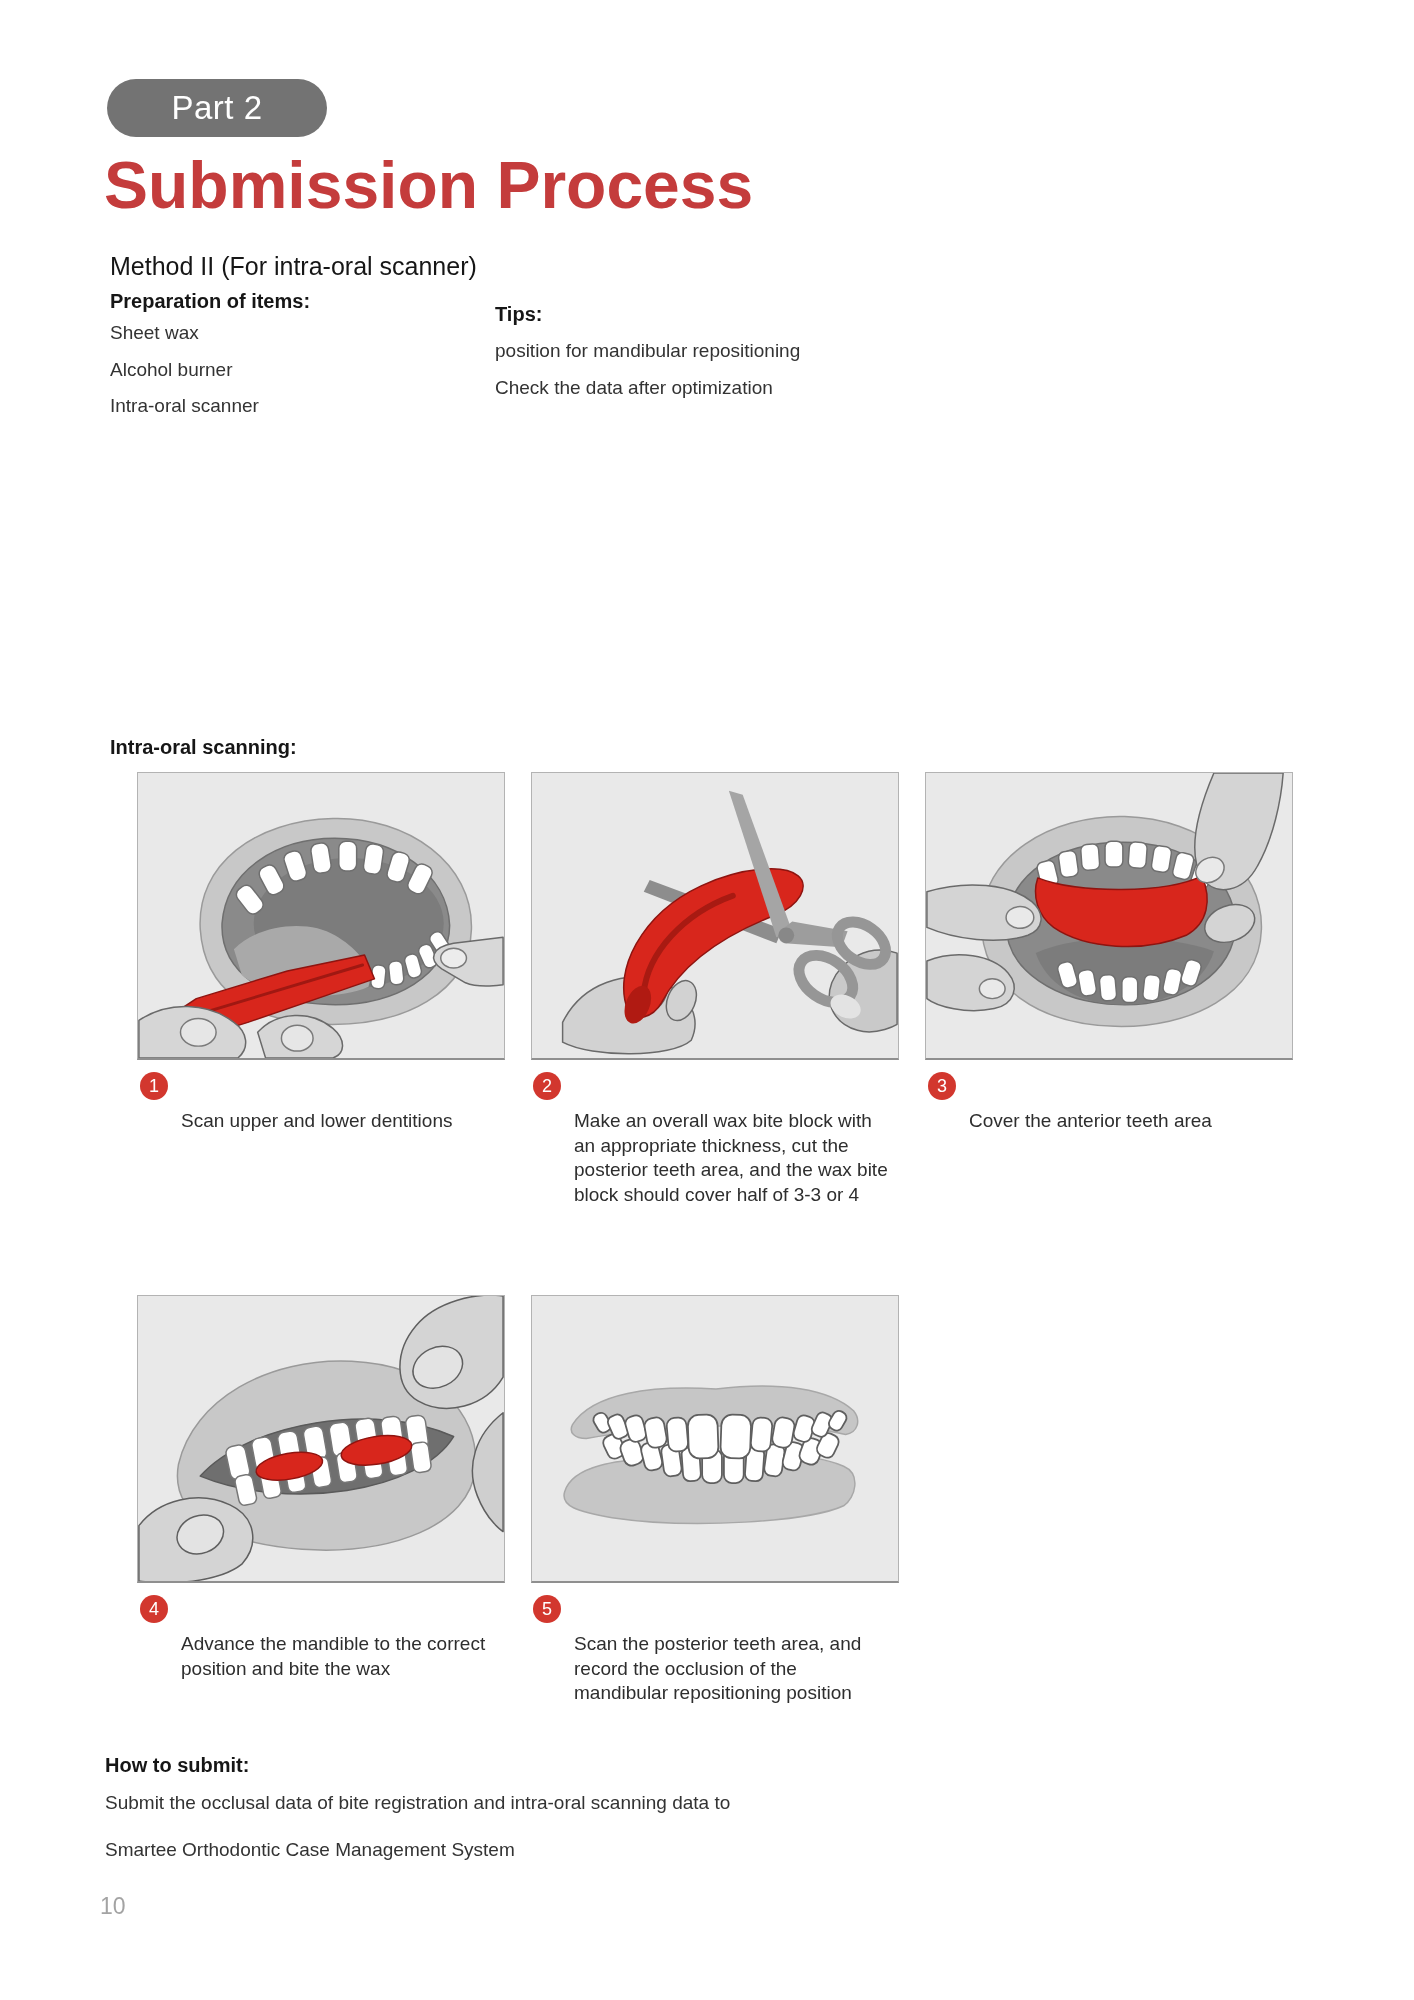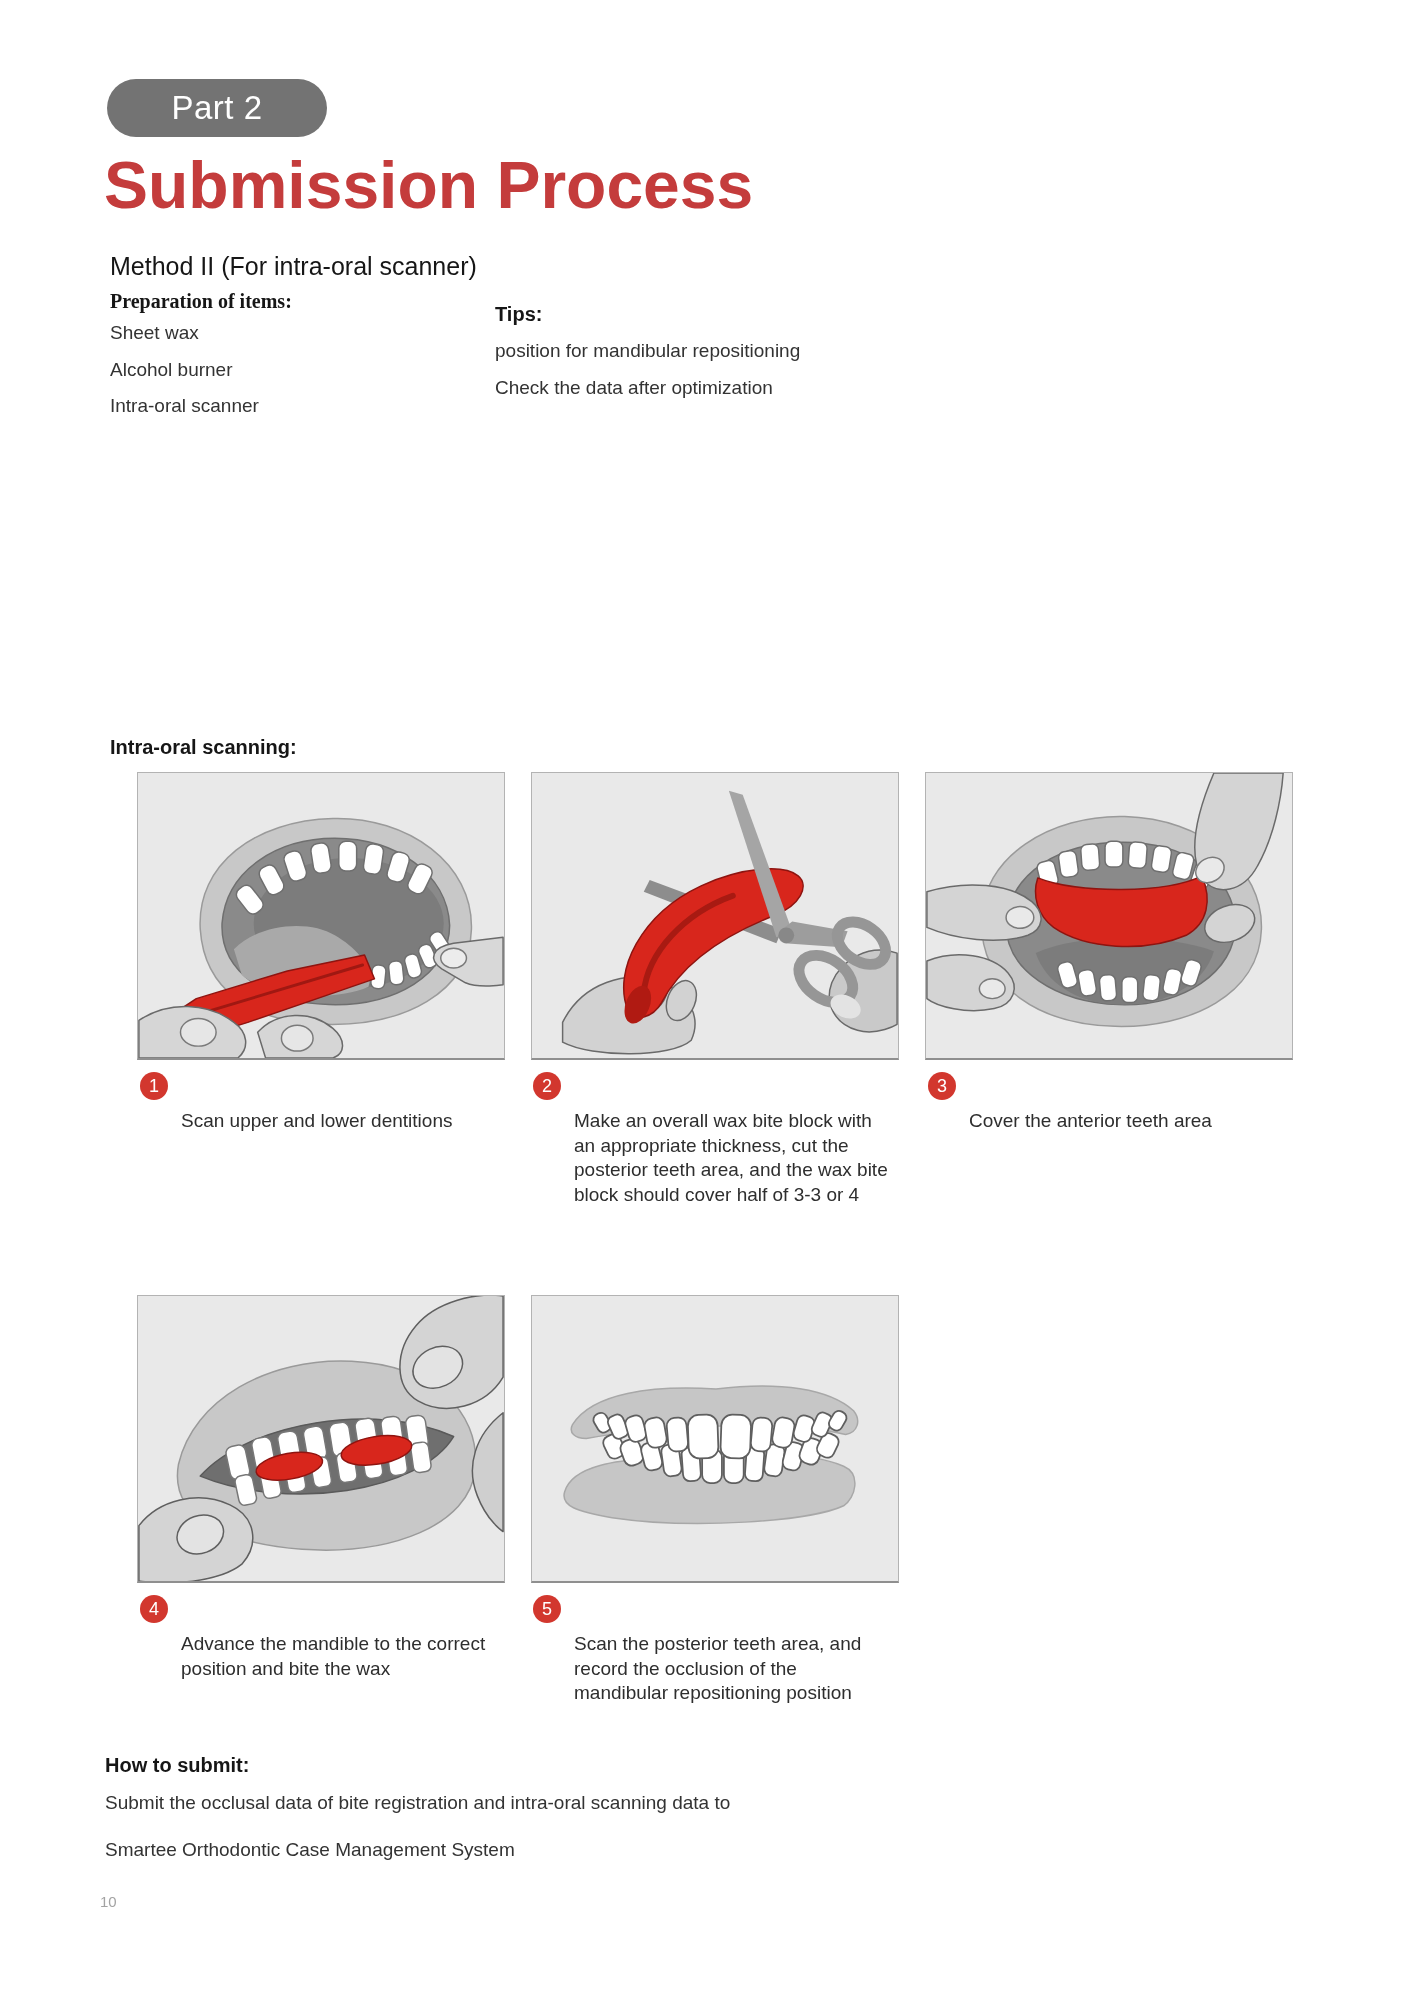--- a/index.html
+++ b/index.html
@@ -15,21 +15,21 @@
     background:#737373; border-radius:30px;
     display:flex; align-items:center; justify-content:center;
     color:#ffffff; font-size:33px; letter-spacing:0.5px;
   }
   .page-title {
     left:104px; top:147px; font-size:66px; font-weight:bold;
     color:#c43c3c; letter-spacing:0px;
   }
   .method-heading { left:110px; top:252px; font-size:25px; font-weight:normal; color:#161616; }
   .sub-heading { font-size:20px; font-weight:bold; color:#161616; }
-  .prep-heading { left:110px; top:290px;font-family:Liberation Serif, serif; }
+  .prep-heading { left:110px; top:290px; }
   .prep-list { left:110px; top:322px; font-size:19px; color:#333333; }
   .prep-list div { margin-bottom:14.5px; }
   .tips-heading { left:495px; top:303px; }
   .tips-list { left:495px; top:340px; font-size:19px; color:#333333; }
   .tips-list div { margin-bottom:14.5px; }
   .scan-heading { left:110px; top:736px; }
 
   .panel {
     position:absolute; width:368px; height:288px; background:#e9e9e9;
     border:1px solid #b3b3b3; border-bottom:2px solid #8f8f8f;
@@ -41,21 +41,21 @@
   .step-num {
     flex:none; width:28px; height:28px; border-radius:50%;
     background:#d2372e; color:#ffffff; font-size:18px;
     display:flex; align-items:center; justify-content:center; margin-top:-2px;
   }
   .step-text { font-size:19px; line-height:24.5px; color:#2e2e2e;margin-top:35px; }
 
   .submit-heading { left:105px; top:1754px; }
   .submit-lines { left:105px; top:1792px; font-size:19px; color:#333333; }
   .submit-lines div { margin-bottom:25px; }
-  .page-number { left:100px; top:1893px; font-size:15px; color:#a3a3a3; }
+  .page-number { left:100px; top:1893px; font-size:23px; color:#a3a3a3; }
 
   .ill { stroke-linejoin:round; stroke-linecap:round; }
 </style>
 </head>
 <body>
 
 <div class="page">
 
   <div class="abs part-badge">
     <span>Part 2</span>

